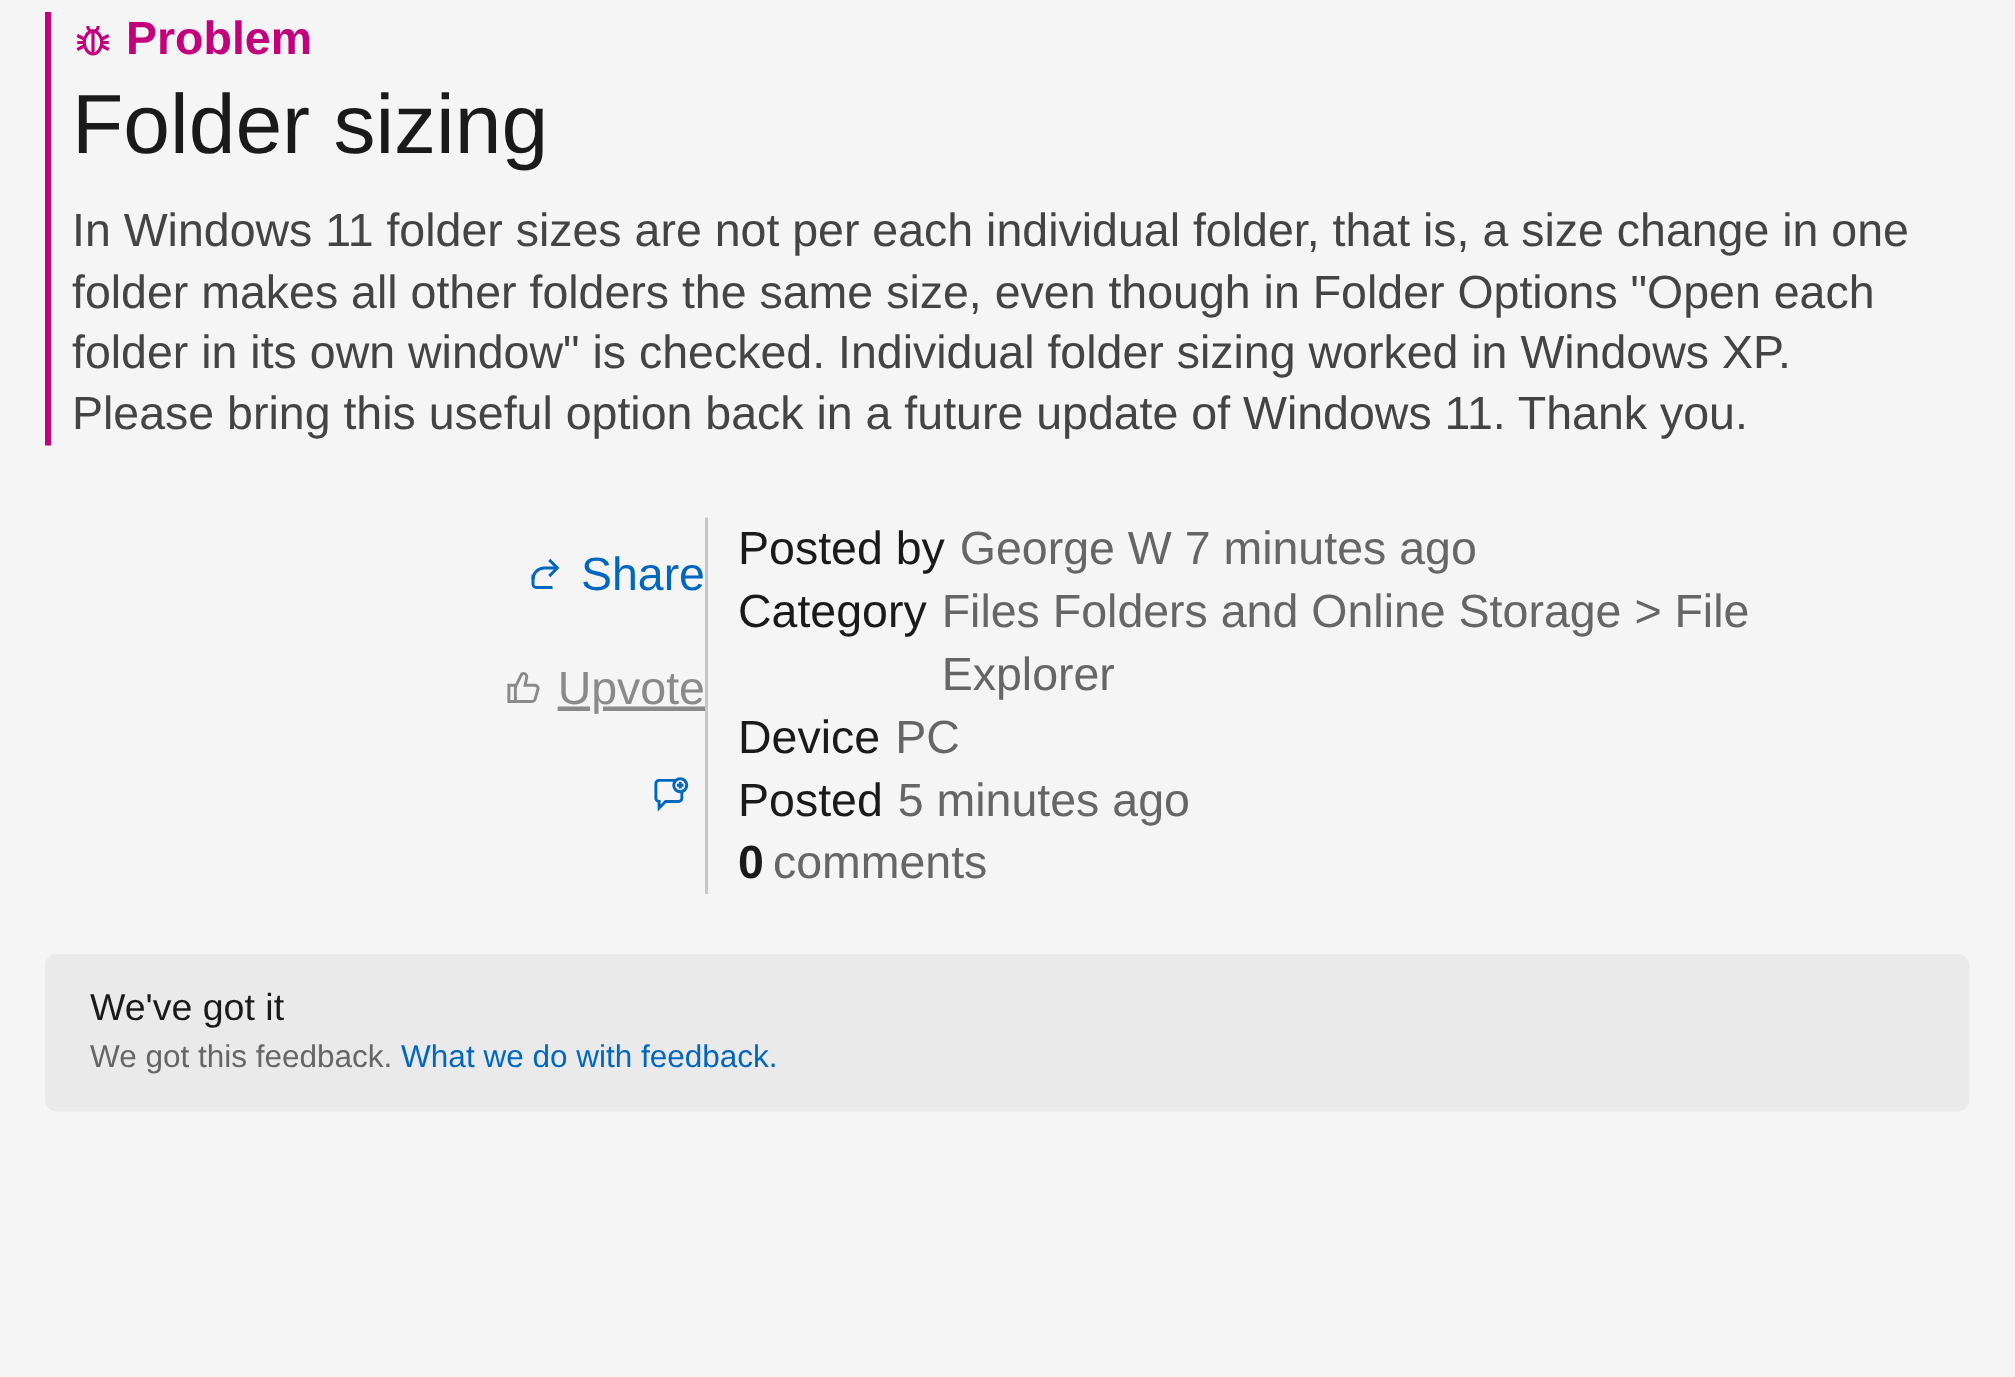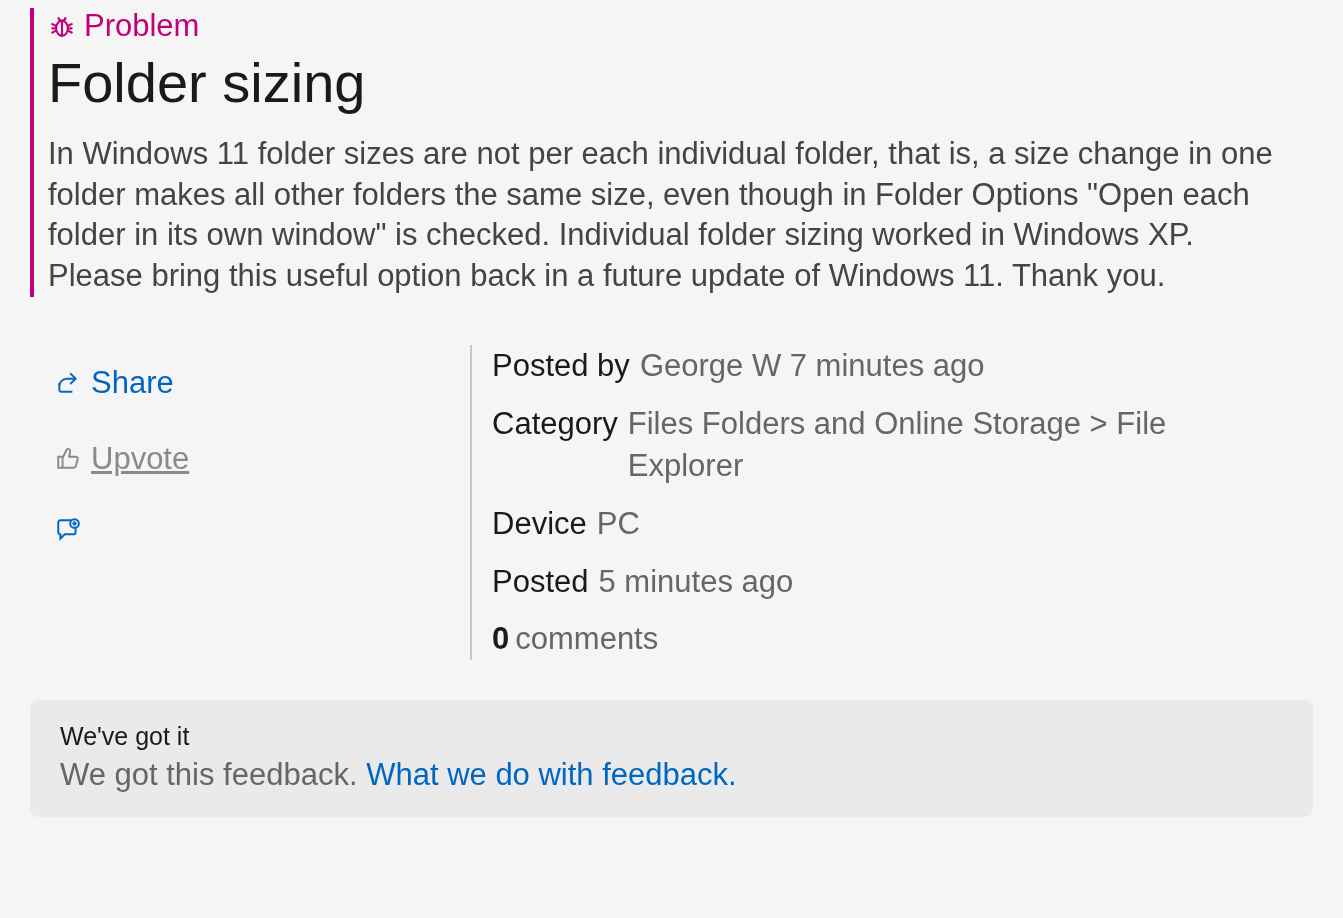--- a/index.html
+++ b/index.html
@@ -19,21 +19,21 @@
   .problem-block {
     border-left: 4px solid #c2007b;
     padding-left: 14px;
     margin-bottom: 28px;
   }
   .problem-tag {
     display: flex;
     align-items: center;
     color: #c2007b;
     font-size: 31px;
-    font-weight: 400;
+    font-weight: 700;
     margin-bottom: 8px;
   }
   .problem-tag svg {
     width: 28px;
     height: 28px;
     margin-right: 8px;
     fill: none;
     stroke: #c2007b;
     stroke-width: 1.8;
   }
@@ -55,20 +55,21 @@
     padding: 20px 25px 30px 25px;
     gap: 0;
   }
   .actions {
     width: 415px;
     flex-shrink: 0;
     padding-top: 20px;
     display: flex;
     flex-direction: column;
     gap: 40px;
+    align-items: flex-end;
   }
   .vdiv {
     width: 2px;
     background: #c7c7c7;
     margin: 0 20px 0 0;
   }
   .action-btn {
     display: flex;
     align-items: center;
     font-size: 31px;
@@ -84,21 +85,20 @@
   .action-btn svg {
     width: 26px;
     height: 26px;
     margin-right: 10px;
     flex-shrink: 0;
   }
   .details {
     flex: 1;
     display: flex;
     flex-direction: column;
-    gap: 16px;
     font-size: 31px;
     color: #555;
     line-height: 1.35;
   }
   .details-row { display: flex; flex-wrap: wrap; }
   .details-label {
     color: #1a1a1a;
     font-weight: 400;
     margin-right: 8px;
   }
@@ -115,21 +115,21 @@
     border-radius: 8px;
     padding: 22px 30px 24px 30px;
     margin-top: 10px;
   }
   .status-title {
     font-size: 25px;
     color: #1a1a1a;
     margin-bottom: 6px;
   }
   .status-body {
-    font-size: 31px;
+    font-size: 21px;
     color: #666;
   }
   .status-link {
     color: #0067c0;
     cursor: pointer;
   }
 </style>
 </head>
 <body>
 

